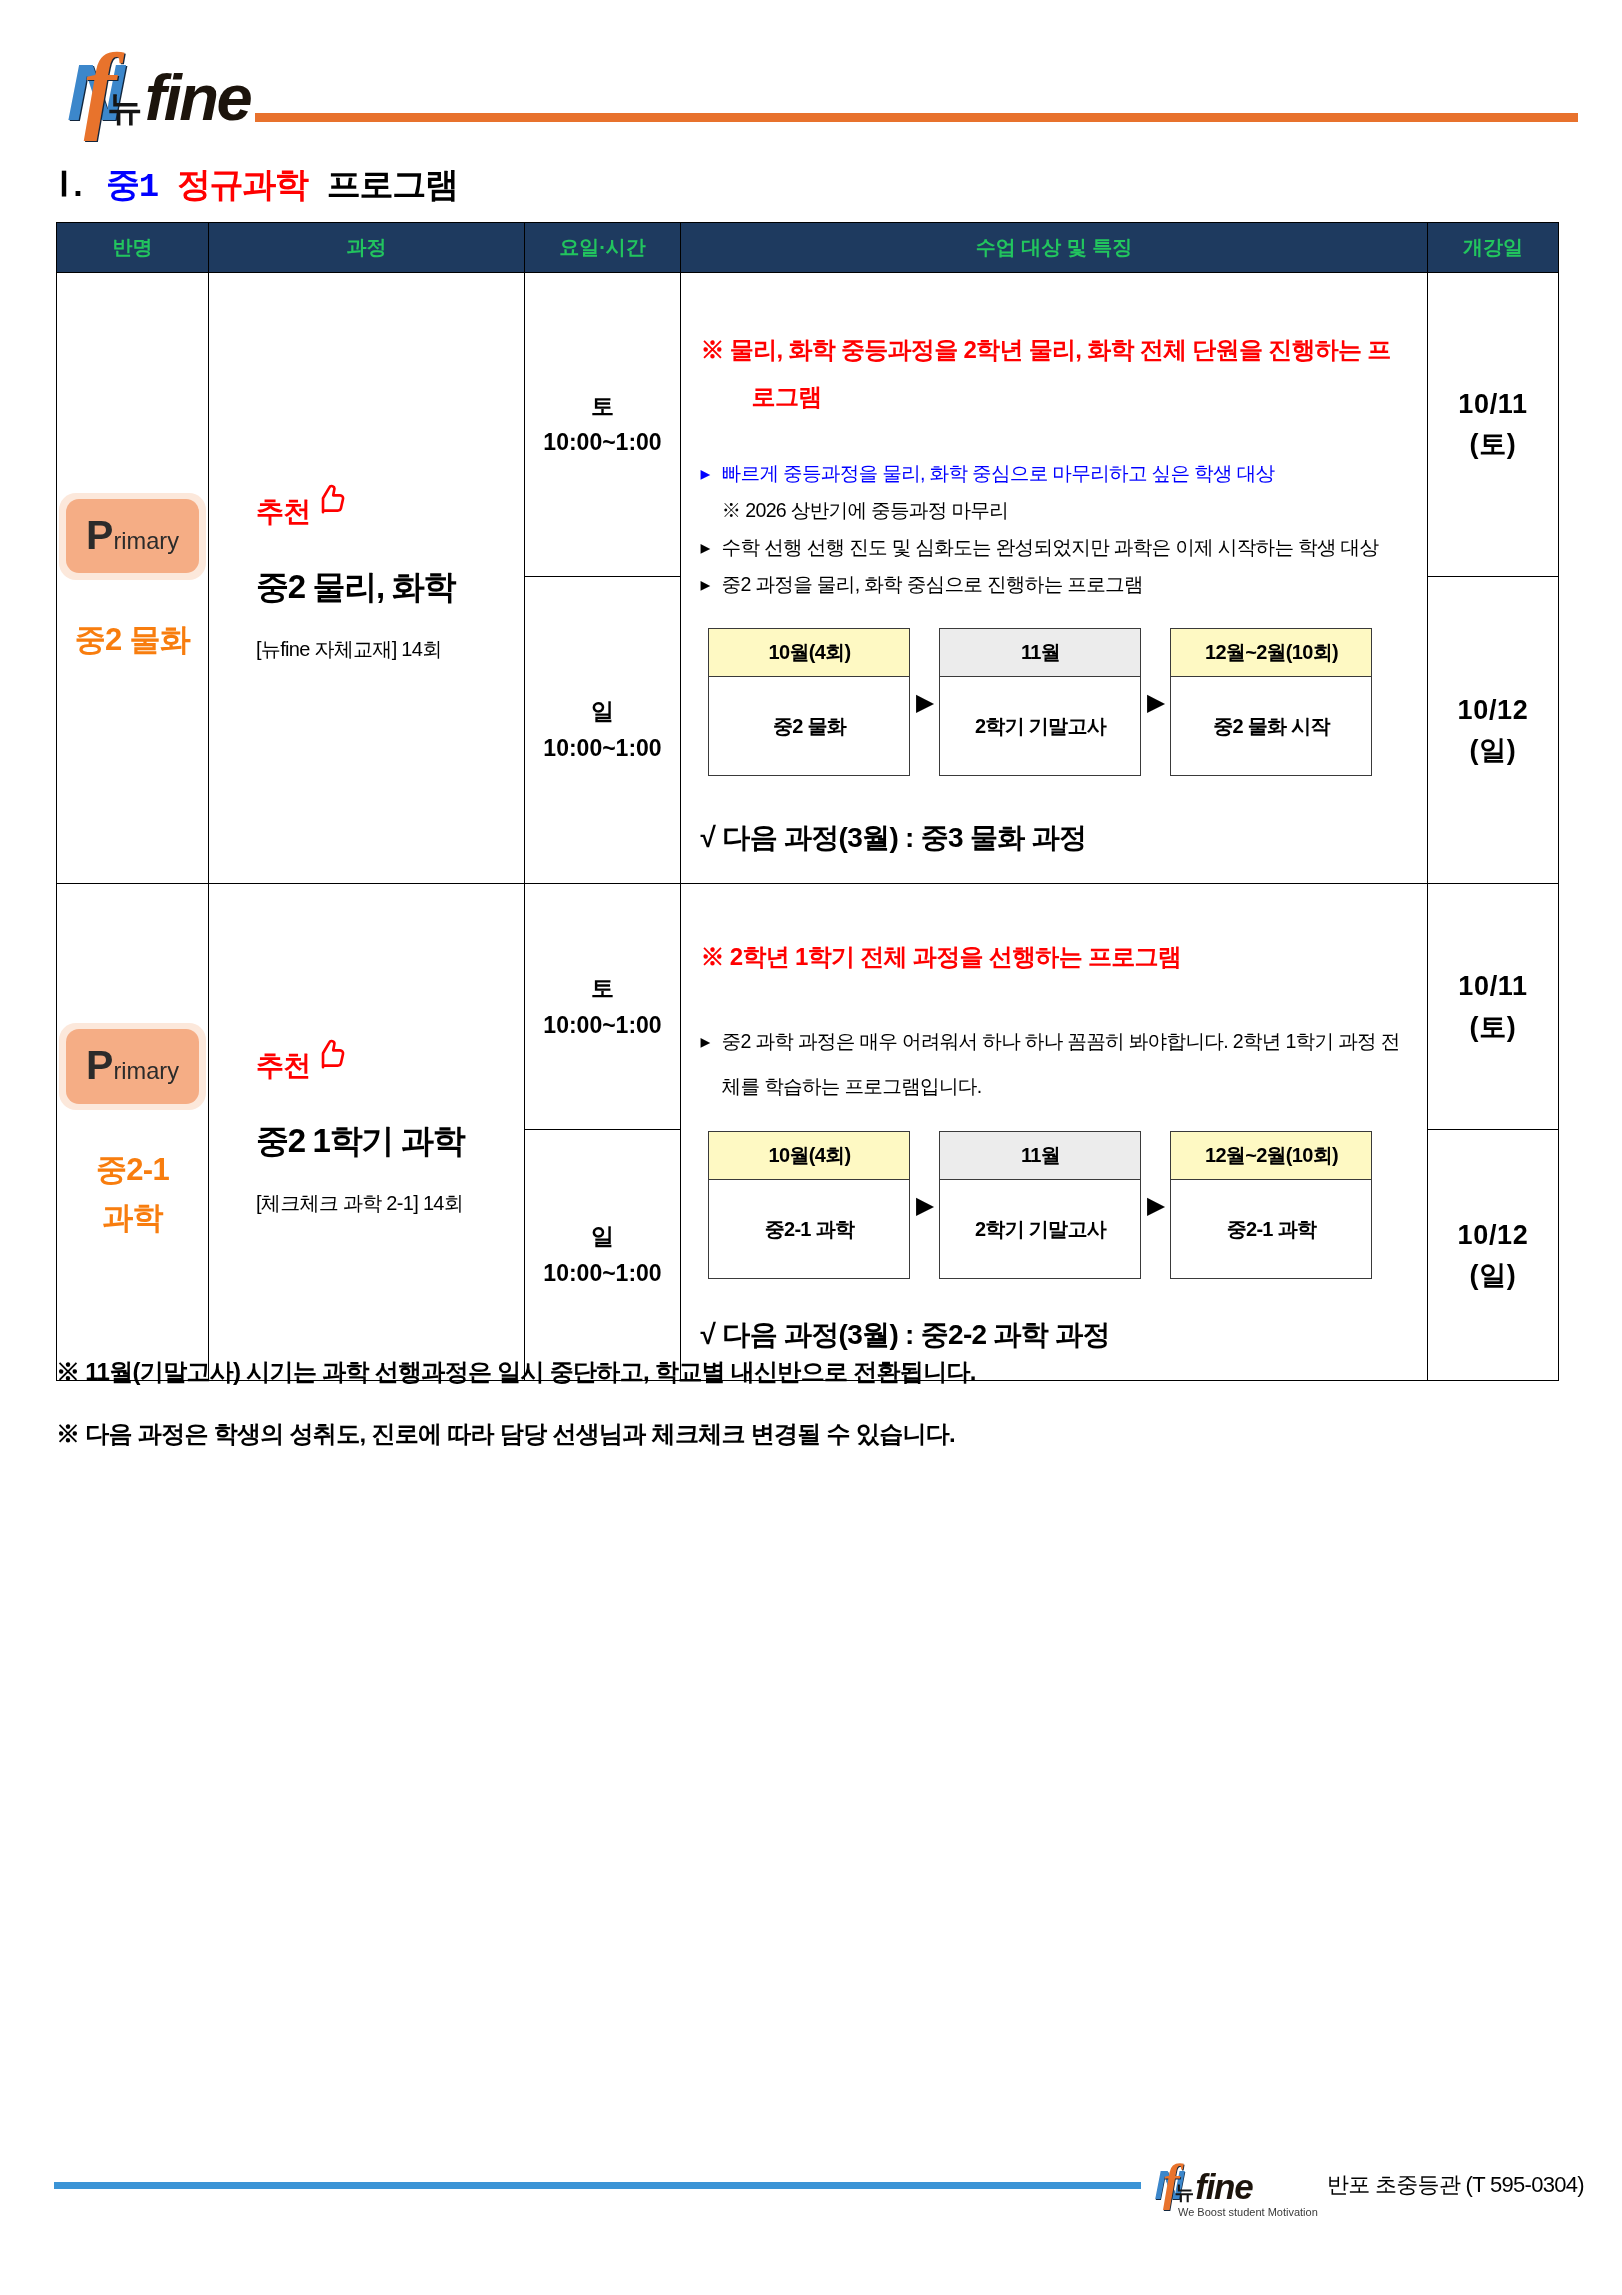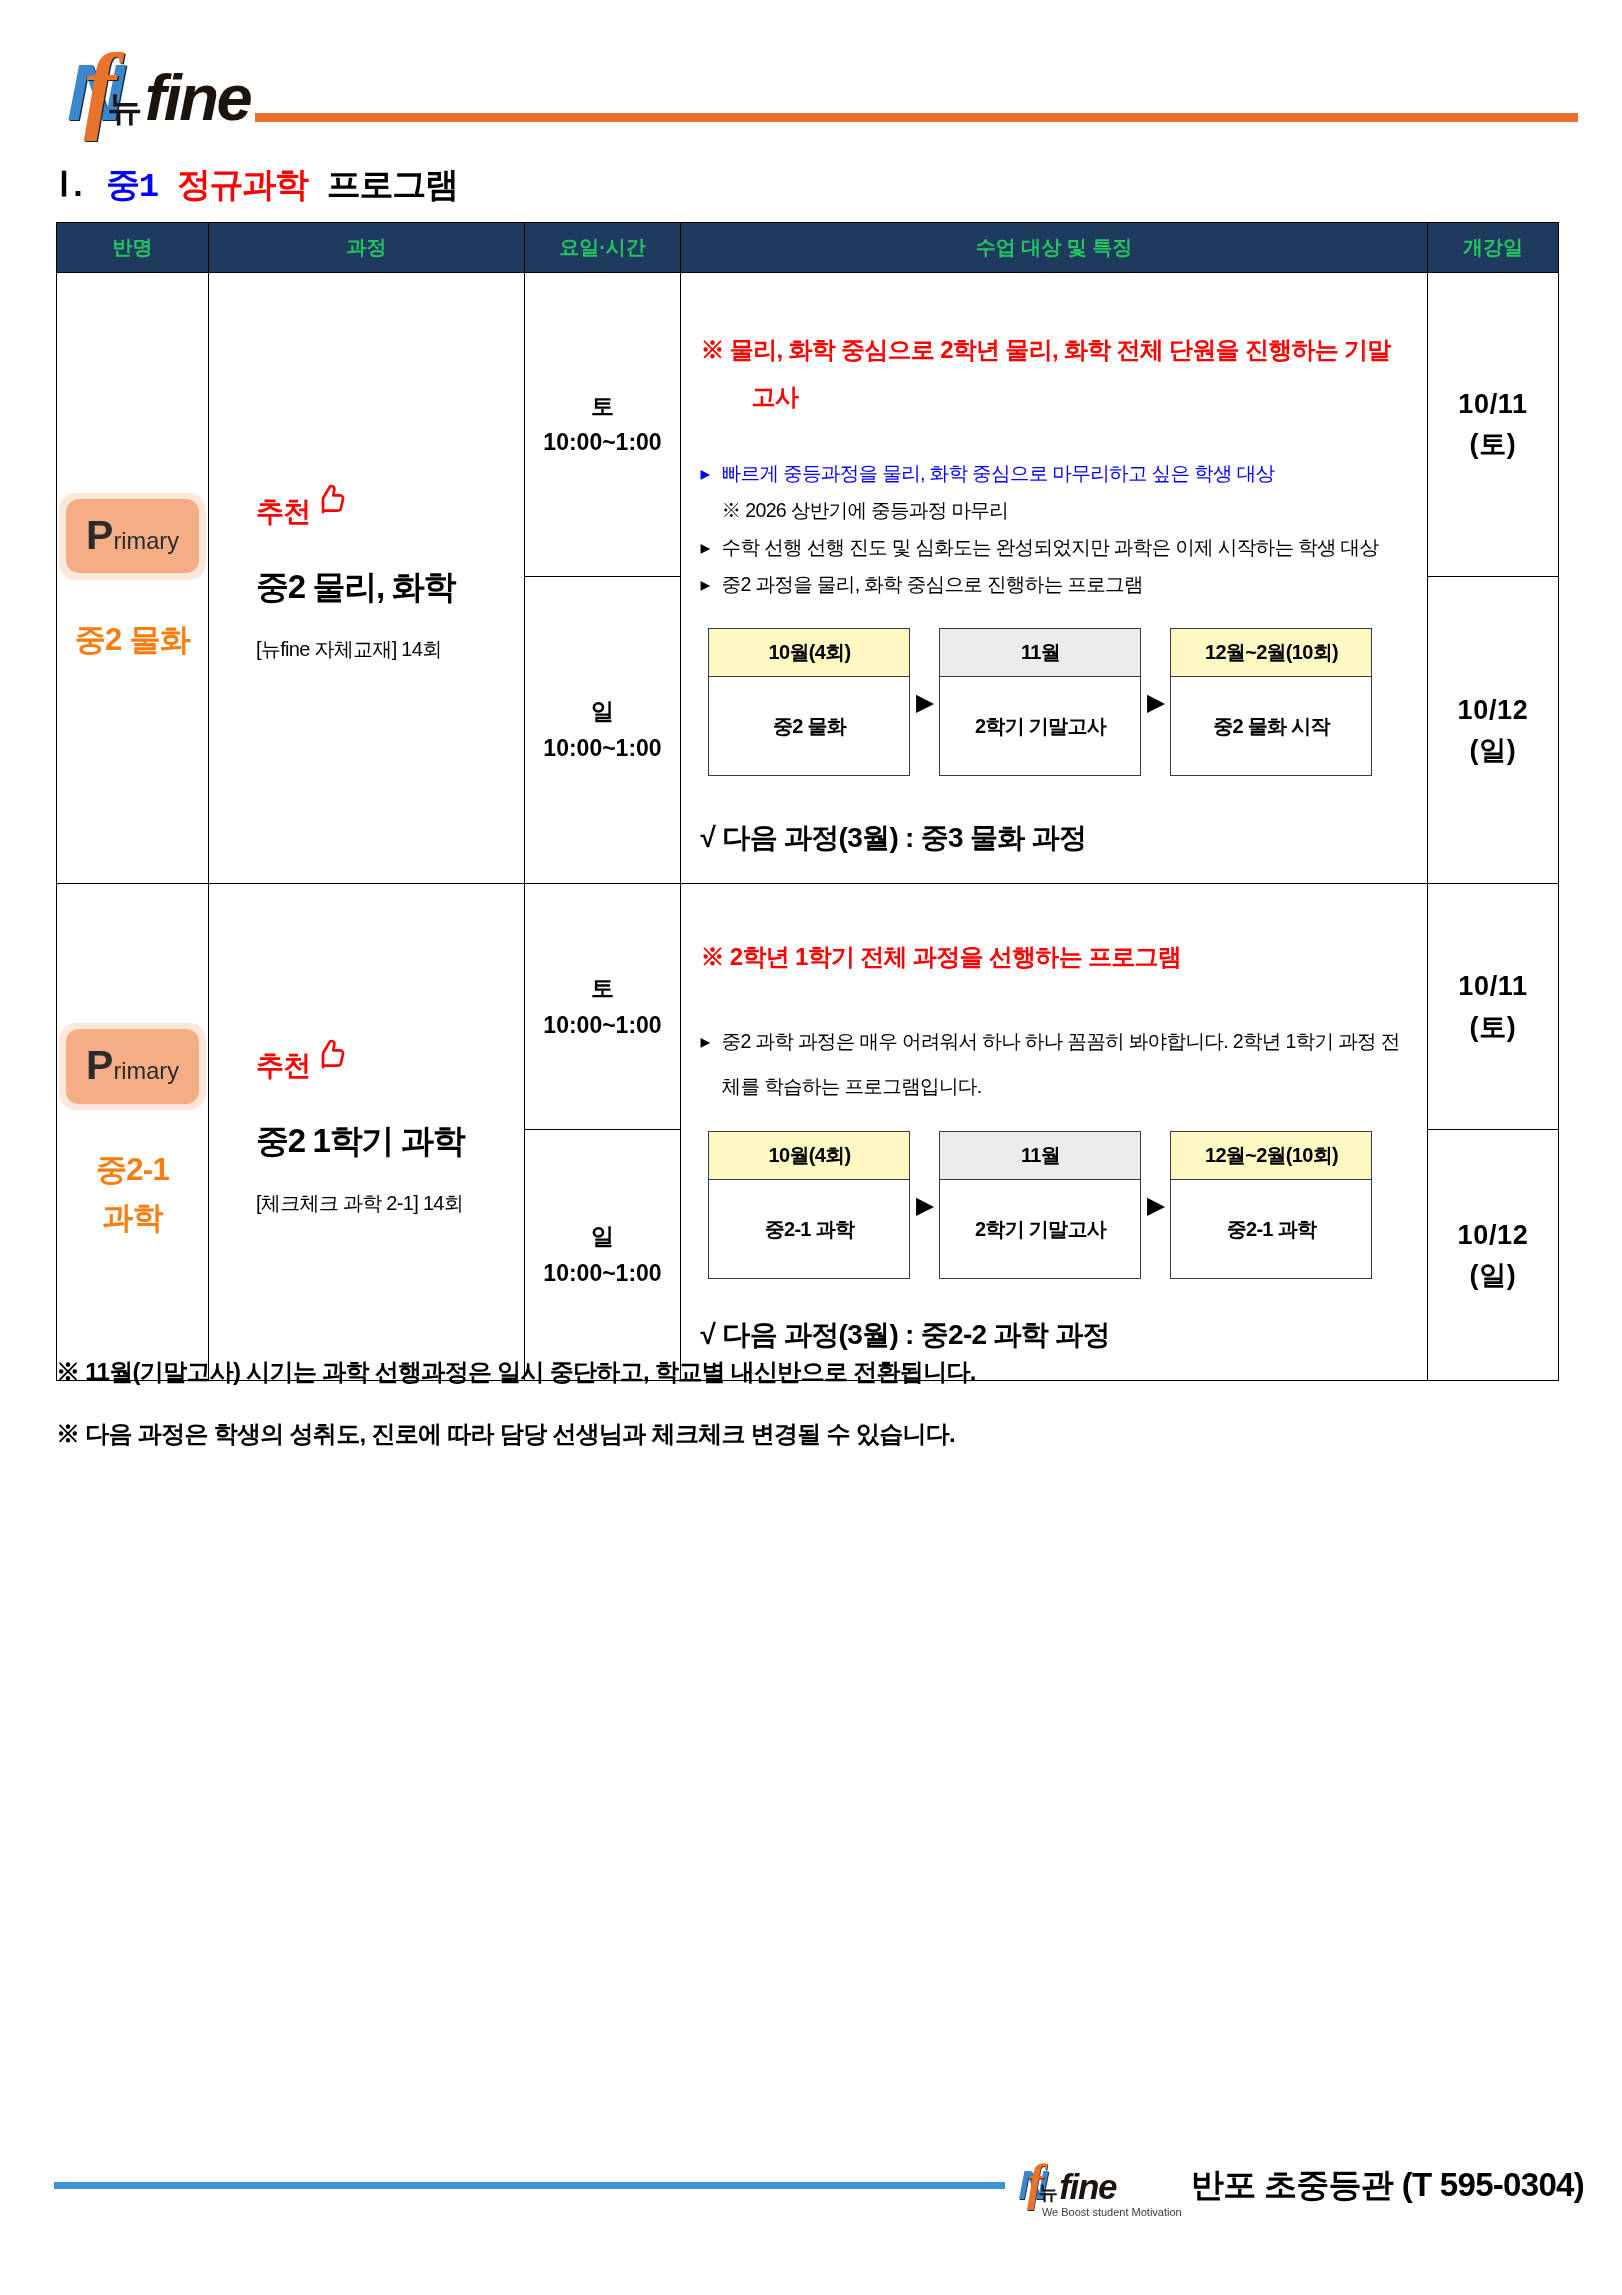--- a/index.html
+++ b/index.html
@@ -77,21 +77,21 @@
   
   .footer { position:absolute; left:54px; right:39px; top:2153px; display:flex; align-items:center; }
   .footer-line { flex:1; height:6.5px; background:#3b94d6; }
   .footer-logo { margin:0 9.2px 0 13px; }
   .f-row { display:flex; align-items:baseline; }
   .f-n  { font-style:italic; font-weight:bold; font-size:41px; color:#3c87cb; text-shadow:0.7px 0.7px 0 #12263d; }
   .f-f  { font-family:"Liberation Serif", serif; font-style:italic; font-weight:bold; font-size:50px; color:#e8732c; margin-left:-21px; text-shadow:0.7px 0.7px 0 #12263d; }
   .f-kr { font-weight:bold; font-size:19.6px; color:#141414; margin-left:-5.2px; }
   .f-en { font-style:italic; font-weight:bold; font-size:35px; color:#1c140c; letter-spacing:-1.3px; margin-left:1.3px; }
   .f-tagline { font-size:11px; color:#3a3a3a; margin-top:-5.2px; margin-left:23.6px; }
-  .footer-branch { font-size:33px; font-weight:bold; white-space:nowrap; letter-spacing:-0.7px; }
+  .footer-branch { font-size:22px; font-weight:normal; white-space:nowrap; letter-spacing:-0.7px; }
 </style>
 </head>
 <body>
 
 <div class="page">
 
   <div class="logo">
     <span class="lg-n">N</span>
       <span class="lg-f">f</span>
       <span class="lg-kr">뉴</span>
@@ -141,21 +141,21 @@
           </svg>
         </div>
         <div class="course-title">중2 물리, 화학</div>
         <div class="course-sub">[뉴fine 자체교재] 14회</div>
       </td>
       <td class="cell-time" style="height:298px">
         <div>토</div>
         <div>10:00~1:00</div>
       </td>
       <td class="cell-desc" rowspan="2">
-        <div class="headline">※ 물리, 화학 중심으로 2학년 물리, 화학 전체 단원을 진행하는 기말고사</div>
+        <div class="headline">※ 물리, 화학 중등과정을 2학년 물리, 화학 전체 단원을 진행하는 프로그램</div>
         <div class="bullets">
           <div class="bullet blue">
             <span class="marker">▸</span>
             <span class="btext">빠르게 중등과정을 물리, 화학 중심으로 마무리하고 싶은 학생 대상</span>
           </div>
           <div class="bullet">
             <span class="marker"></span>
             <span class="btext">※ 2026 상반기에 중등과정 마무리</span>
           </div>
           <div class="bullet">

